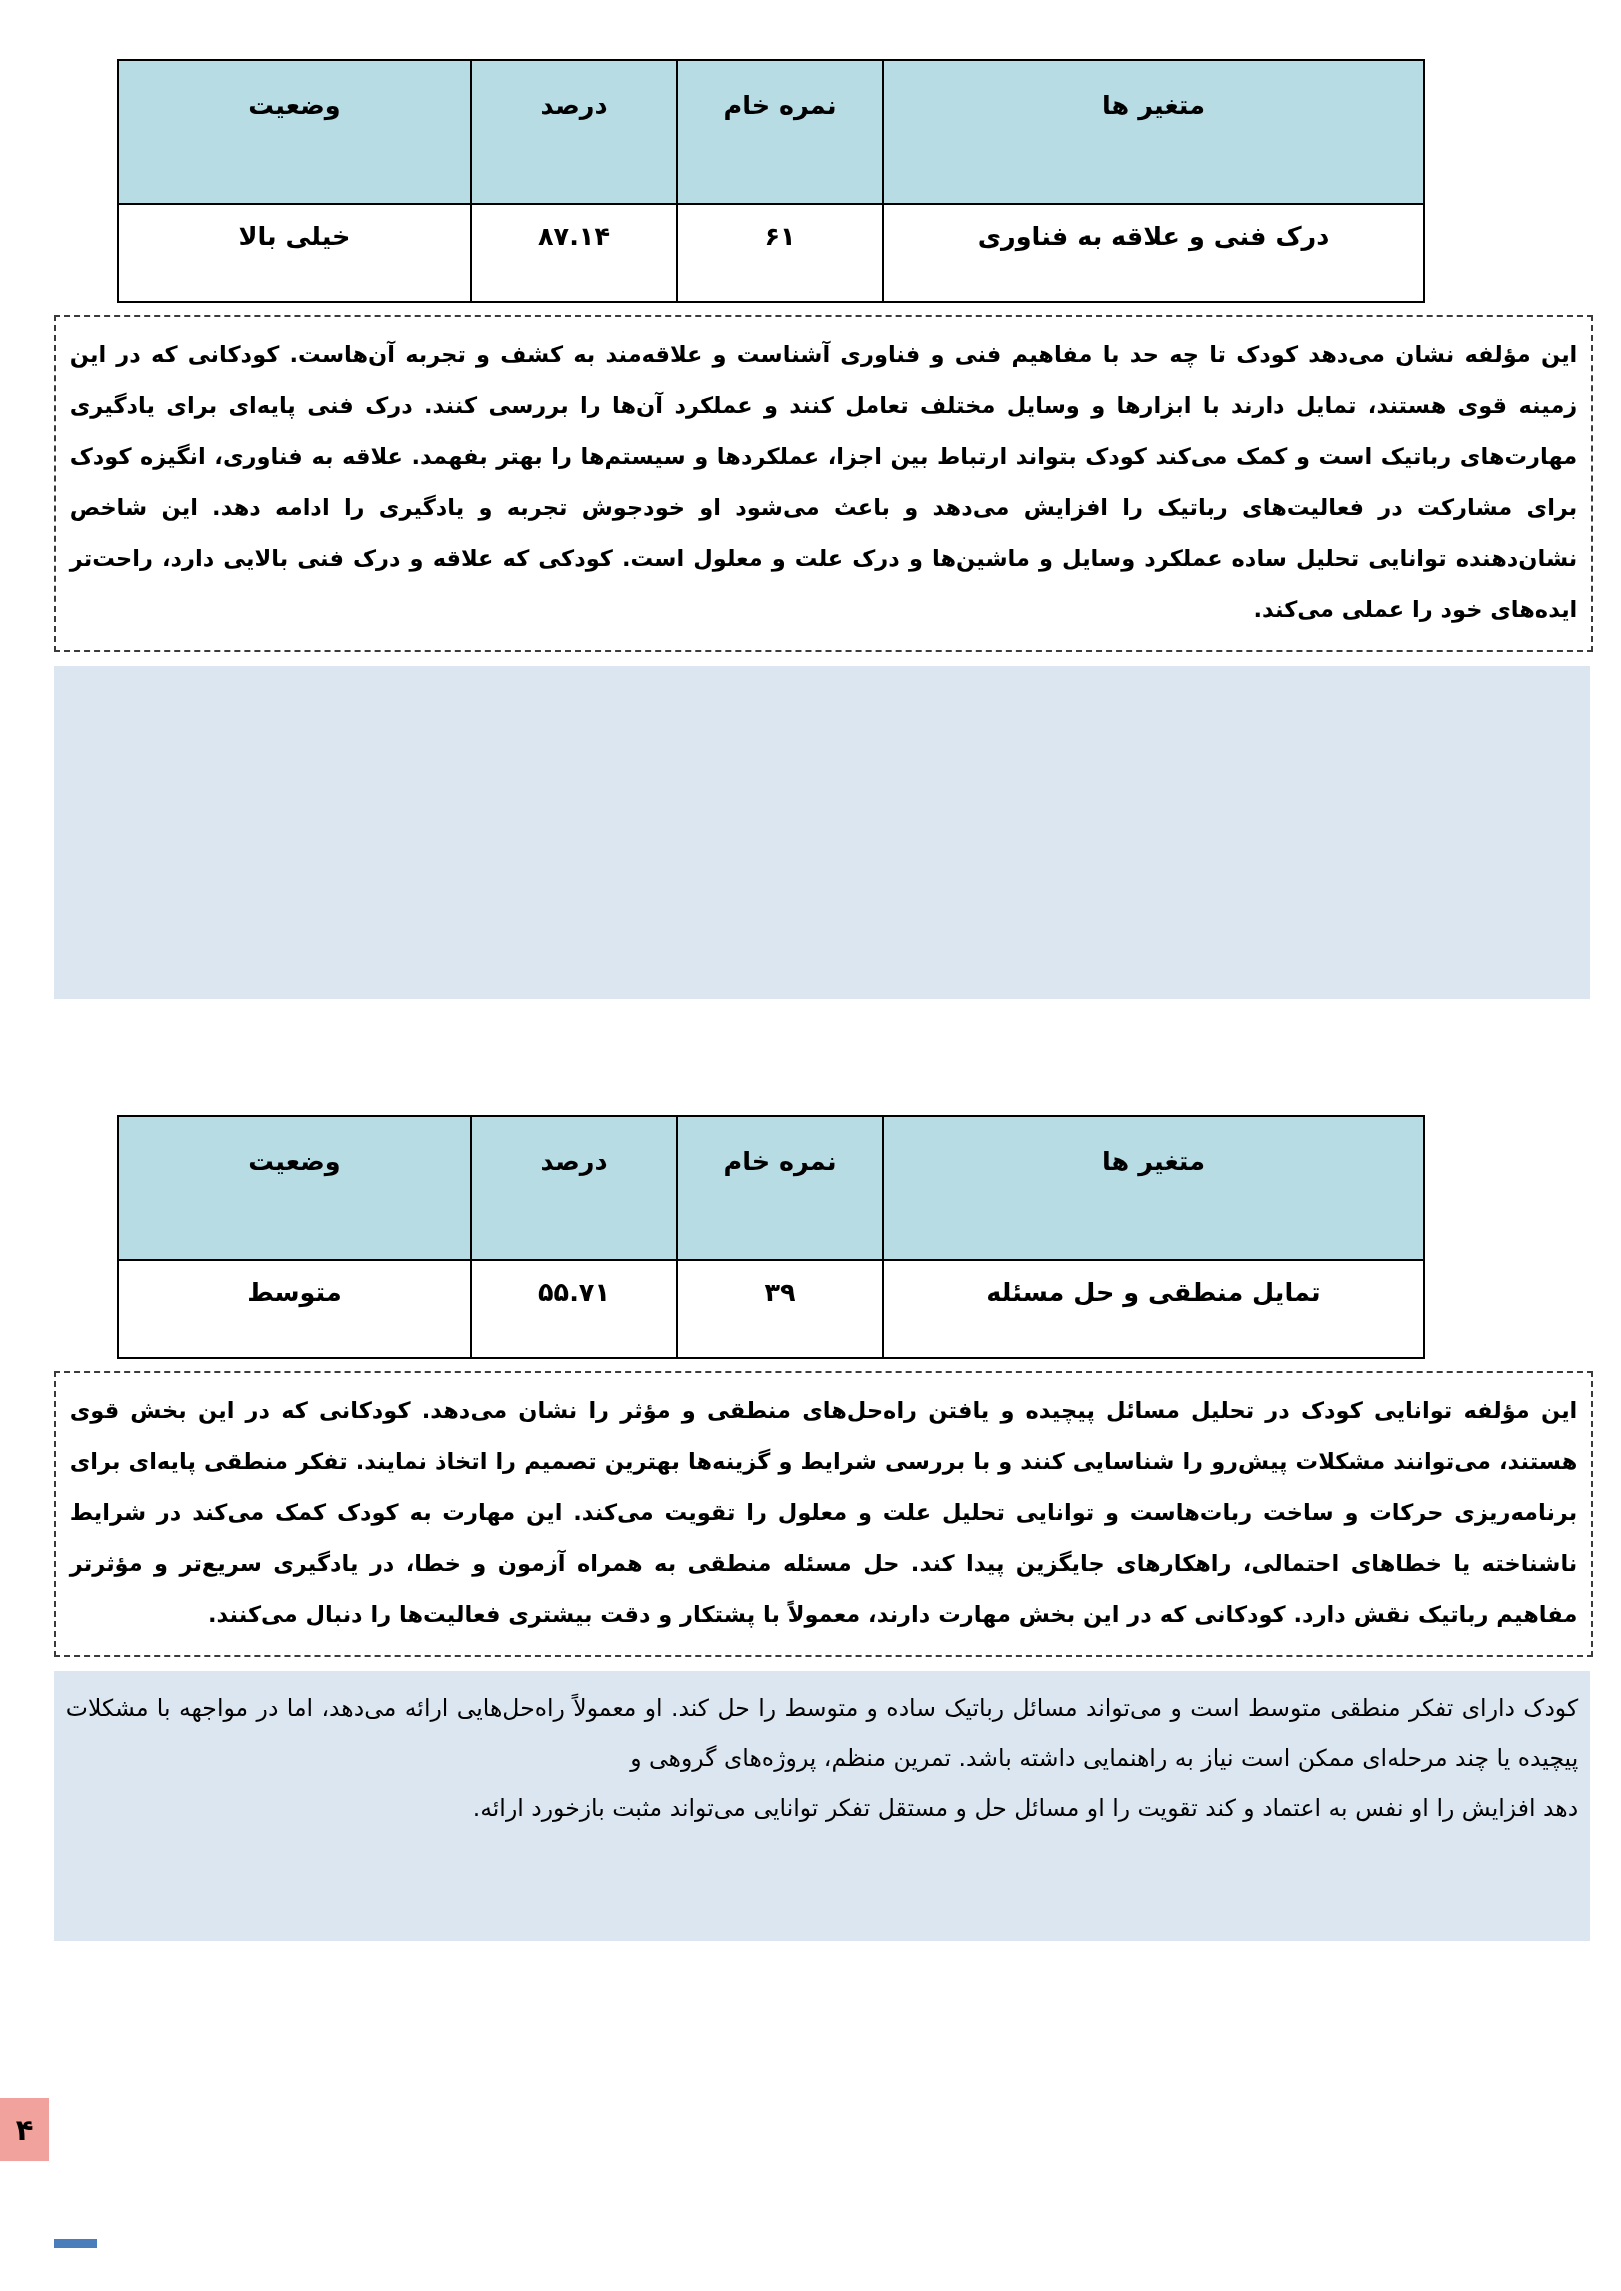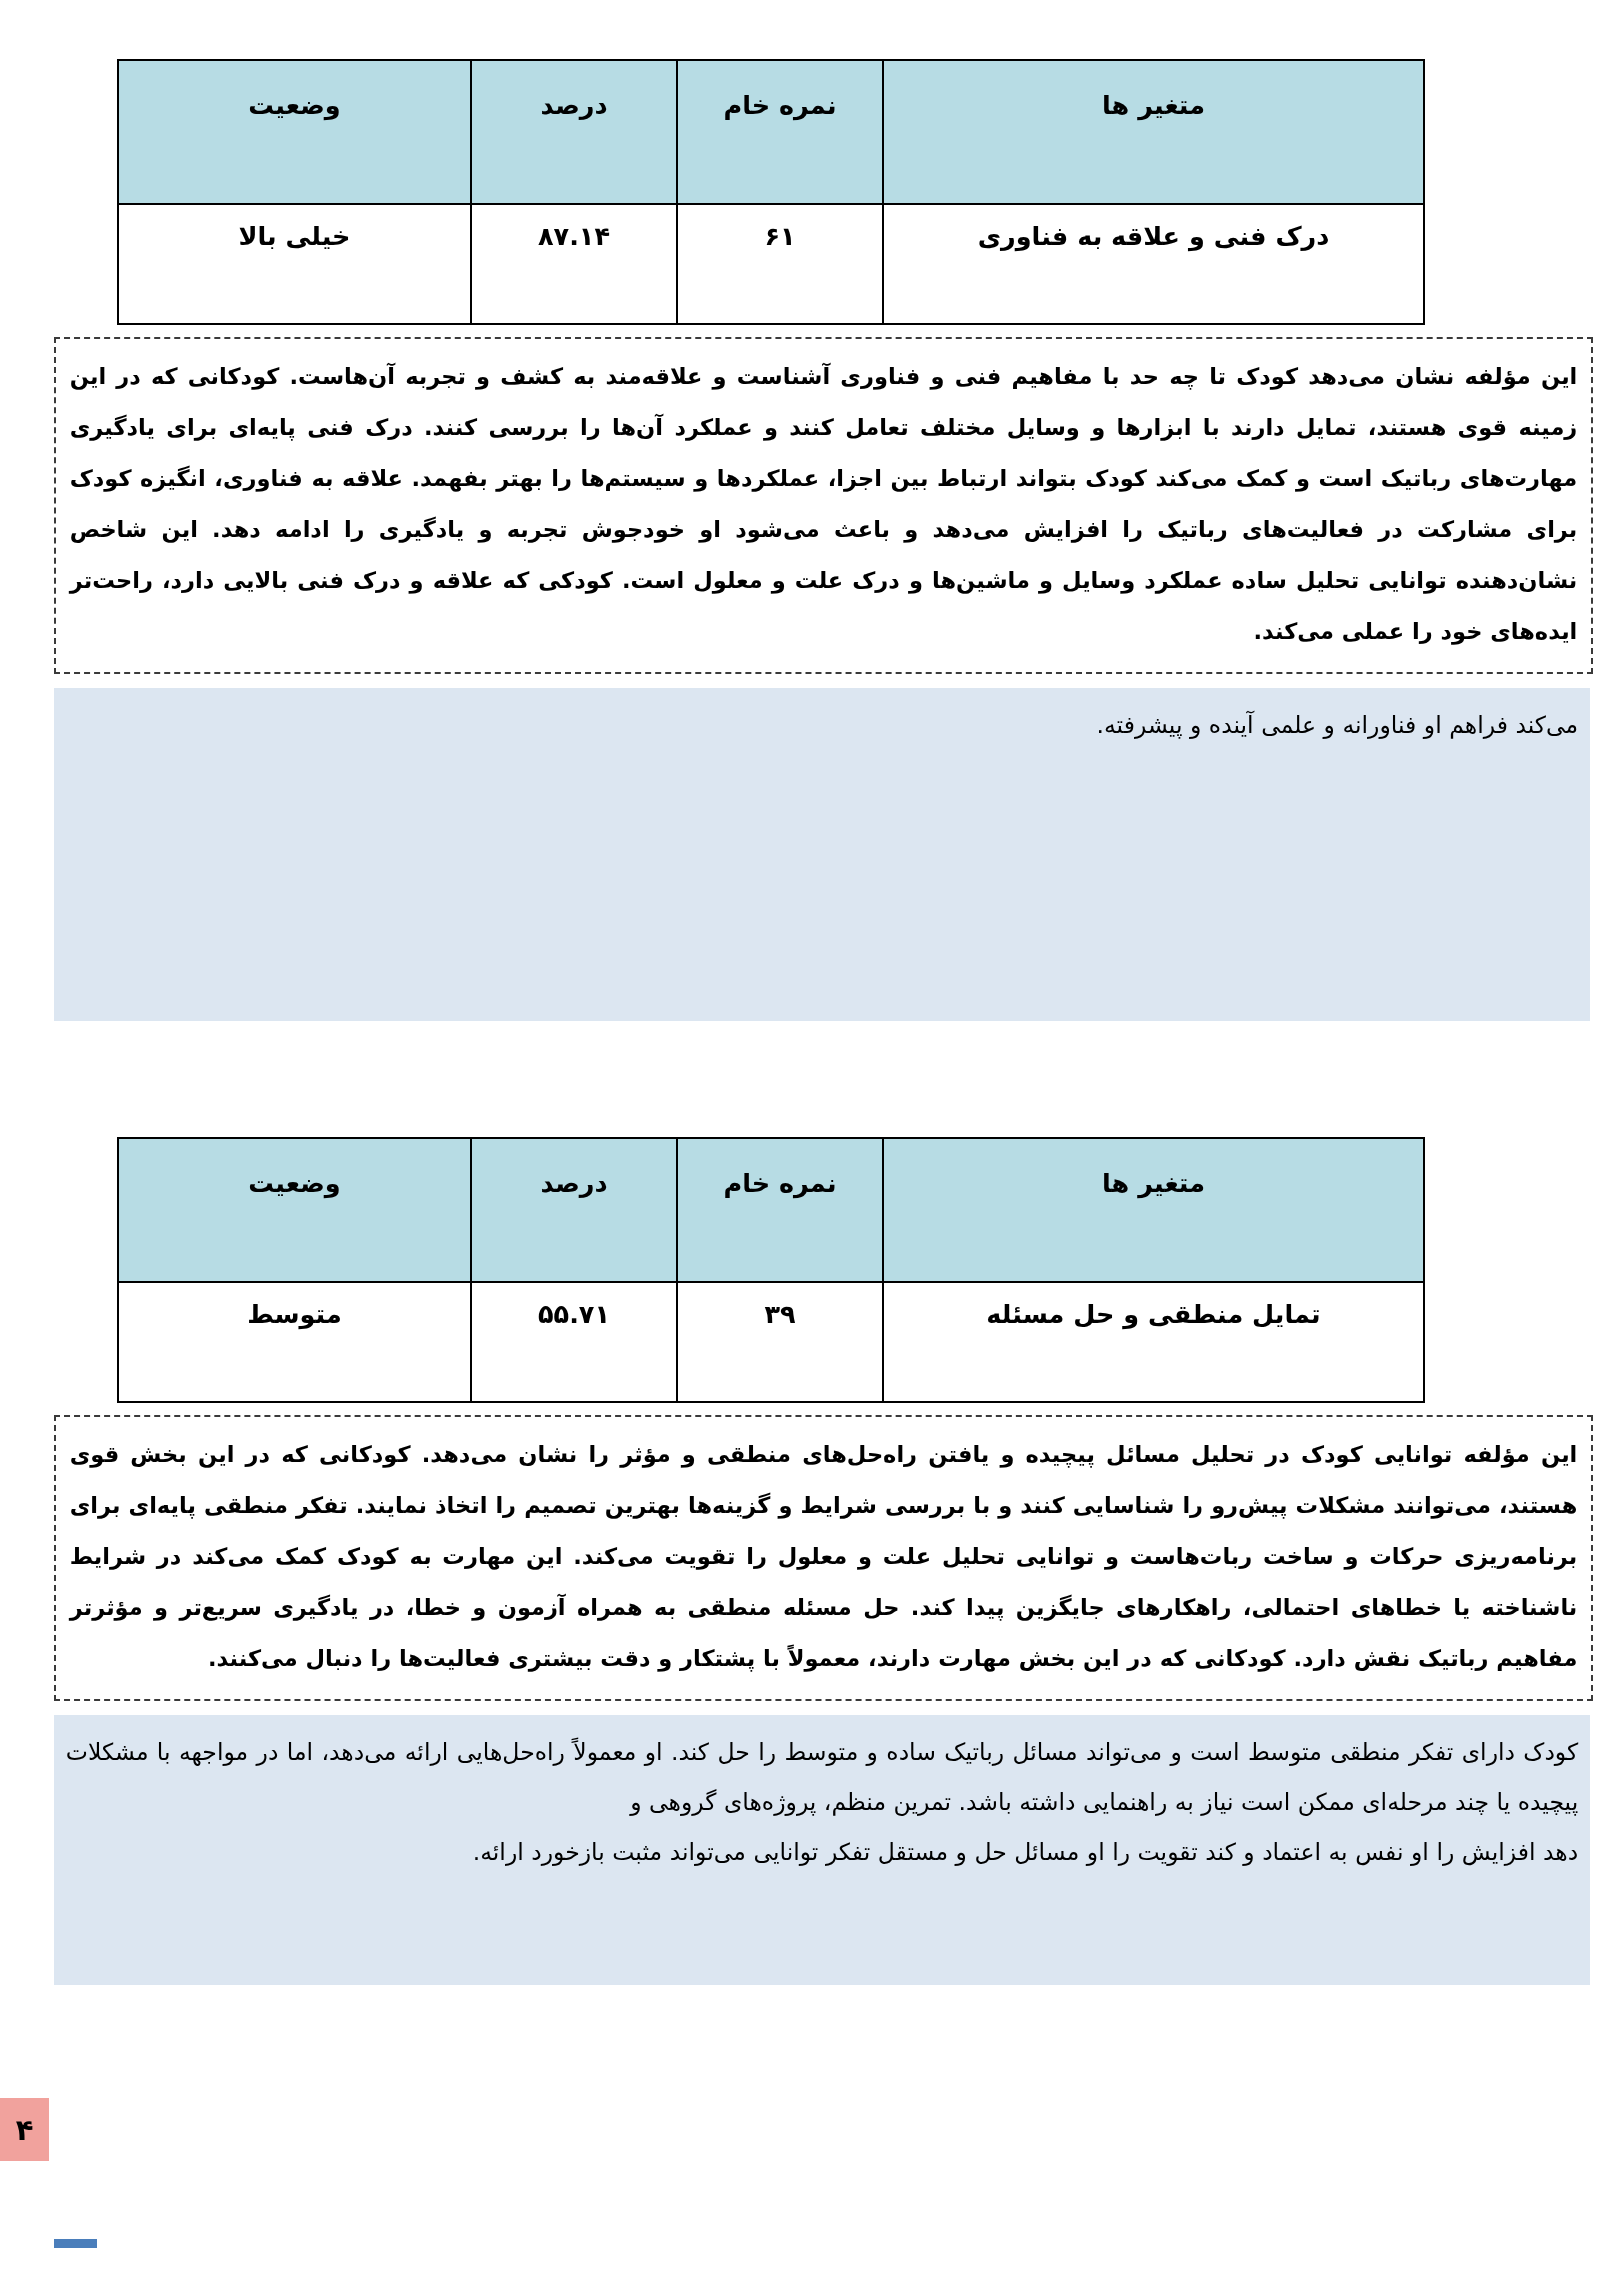--- a/index.html
+++ b/index.html
@@ -14,21 +14,21 @@
   table.score-table {
     width:1306px; margin-left:120px; margin-right:196px;
     border-collapse:collapse; table-layout:fixed;
     border:2.9px solid #000; background:#fff;
   }
   table.score-table th, table.score-table td {
     border:2px solid #000; text-align:center; vertical-align:top;
     font-weight:bold; font-size:25.5px;
   }
   table.score-table th { background:#b7dce4; height:144px; padding-top:29px; }
-  table.score-table td { height:120px; padding-top:15.7px; background:#fff; }
+  table.score-table td { height:98px; padding-top:15.7px; background:#fff; }
   .col-var { width:541px; } .col-raw { width:206px; }
   .col-pct { width:206px;margin-left:20px; } .col-status { width:353px; }
 
   .tbl1 { margin-top:59px; }
   .tbl2 { margin-top:116px; }
 
   
   .desc-box {
     margin:11.8px 28px 0 54px;
     border:2px dashed #3a3a3a;
@@ -85,21 +85,20 @@
       <td>خیلی بالا</td>
     </tr>
   </tbody>
     </table>
 
   <div class="desc-box first">
     <span>این مؤلفه نشان می‌دهد کودک تا چه حد با مفاهیم فنی و فناوری آشناست و علاقه‌مند به کشف و تجربه آن‌هاست. کودکانی که در این زمینه قوی هستند، تمایل دارند با ابزارها و وسایل مختلف تعامل کنند و عملکرد آن‌ها را بررسی کنند. درک فنی پایه‌ای برای یادگیری مهارت‌های رباتیک است و کمک می‌کند کودک بتواند ارتباط بین اجزا، عملکردها و سیستم‌ها را بهتر بفهمد. علاقه به فناوری، انگیزه کودک برای مشارکت در فعالیت‌های رباتیک را افزایش می‌دهد و باعث می‌شود او خودجوش تجربه و یادگیری را ادامه دهد. این شاخص نشان‌دهنده توانایی تحلیل ساده عملکرد وسایل و ماشین‌ها و درک علت و معلول است. کودکی که علاقه و درک فنی بالایی دارد، راحت‌تر ایده‌های خود را عملی می‌کند.</span>
   </div>
 
   <div class="summary-box first">
-    <div class="summary-closing">.<bdi>پیشرفته</bdi> <bdi>و</bdi> <bdi>آینده</bdi> <bdi>علمی</bdi> <bdi>و</bdi> <bdi>فناورانه</bdi> <bdi>او</bdi> <bdi>فراهم</bdi> <bdi>می‌کند</bdi> </div>
   </div>
 
   <table class="score-table tbl2">
     <tbody>
         <tr>
       <th class="col-var">متغیر ها</th>
       <th class="col-raw">نمره خام</th>
       <th class="col-pct">درصد</th>
       <th class="col-status">وضعیت</th>
     </tr>

